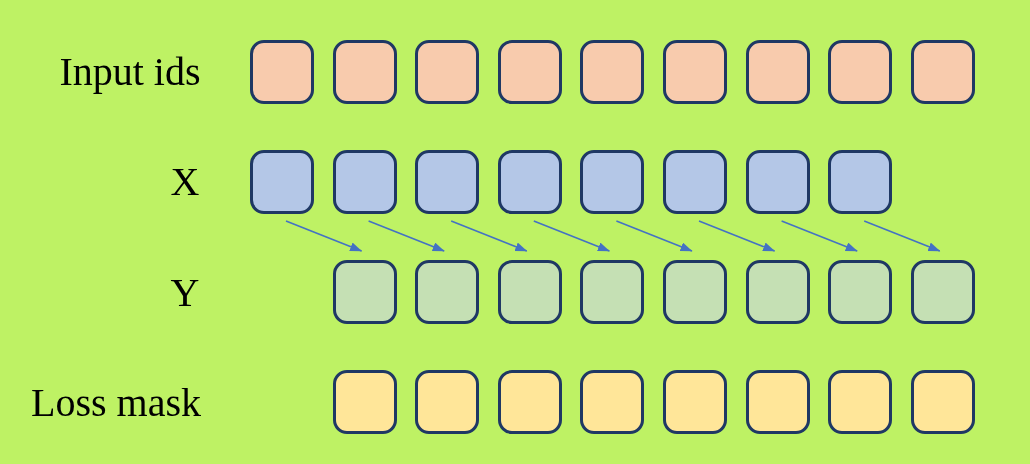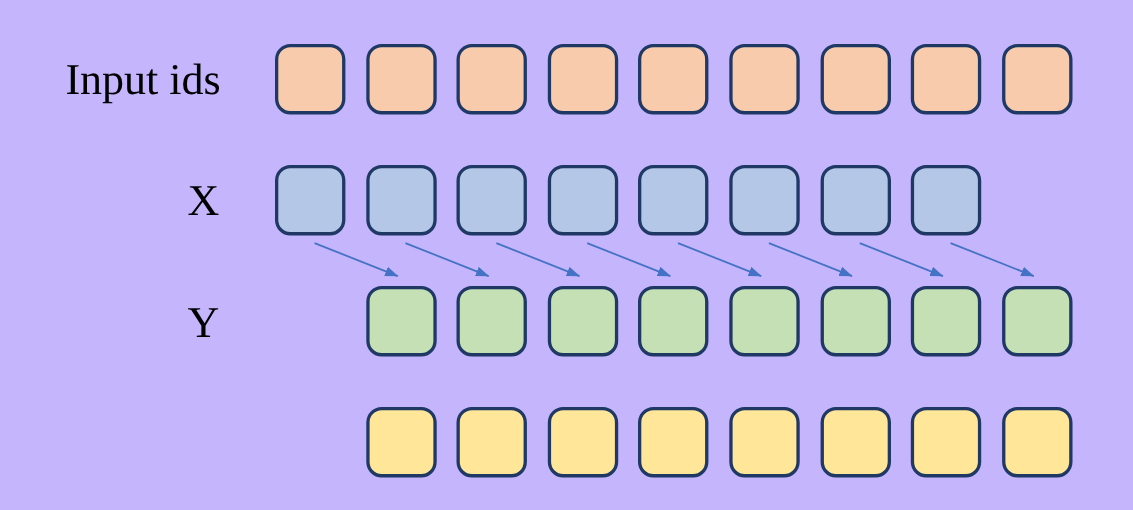--- a/index.html
+++ b/index.html
@@ -1,20 +1,20 @@
 <!DOCTYPE html>
 <html><head>
 <meta charset="utf-8">
 <style>
   html, body { margin: 0; padding: 0; background: #ffffff; }
   .canvas {
     position: relative;
     width: 1030px;
     height: 464px;
-    background: #c4b5fd;
+    background: #bef264;
     overflow: hidden;
     font-family: "Liberation Serif", "DejaVu Serif", serif;
   }
   .row-label {
     position: absolute;
     width: 200px;
     text-align: center;
     font-size: 40px;
     line-height: 44px;
     color: #000000;
@@ -41,20 +41,21 @@
   }
 </style>
 </head>
 <body>
 
 <div class="canvas">
 
   <div class="row-label lbl-0">Input ids</div>
   <div class="row-label lbl-1">X</div>
   <div class="row-label lbl-2">Y</div>
+  <div class="row-label lbl-3">Loss mask</div>
 
   <div>
       <div class="token" style="left: 250px; top: 40px; background: rgb(248, 203, 173); border-color: rgb(31, 56, 100);"></div>
       <div class="token" style="left: 332.6px; top: 40px; background: rgb(248, 203, 173); border-color: rgb(31, 56, 100);"></div>
       <div class="token" style="left: 415.2px; top: 40px; background: rgb(248, 203, 173); border-color: rgb(31, 56, 100);"></div>
       <div class="token" style="left: 497.8px; top: 40px; background: rgb(248, 203, 173); border-color: rgb(31, 56, 100);"></div>
       <div class="token" style="left: 580.4px; top: 40px; background: rgb(248, 203, 173); border-color: rgb(31, 56, 100);"></div>
       <div class="token" style="left: 663px; top: 40px; background: rgb(248, 203, 173); border-color: rgb(31, 56, 100);"></div>
       <div class="token" style="left: 745.6px; top: 40px; background: rgb(248, 203, 173); border-color: rgb(31, 56, 100);"></div>
       <div class="token" style="left: 828.2px; top: 40px; background: rgb(248, 203, 173); border-color: rgb(31, 56, 100);"></div>

